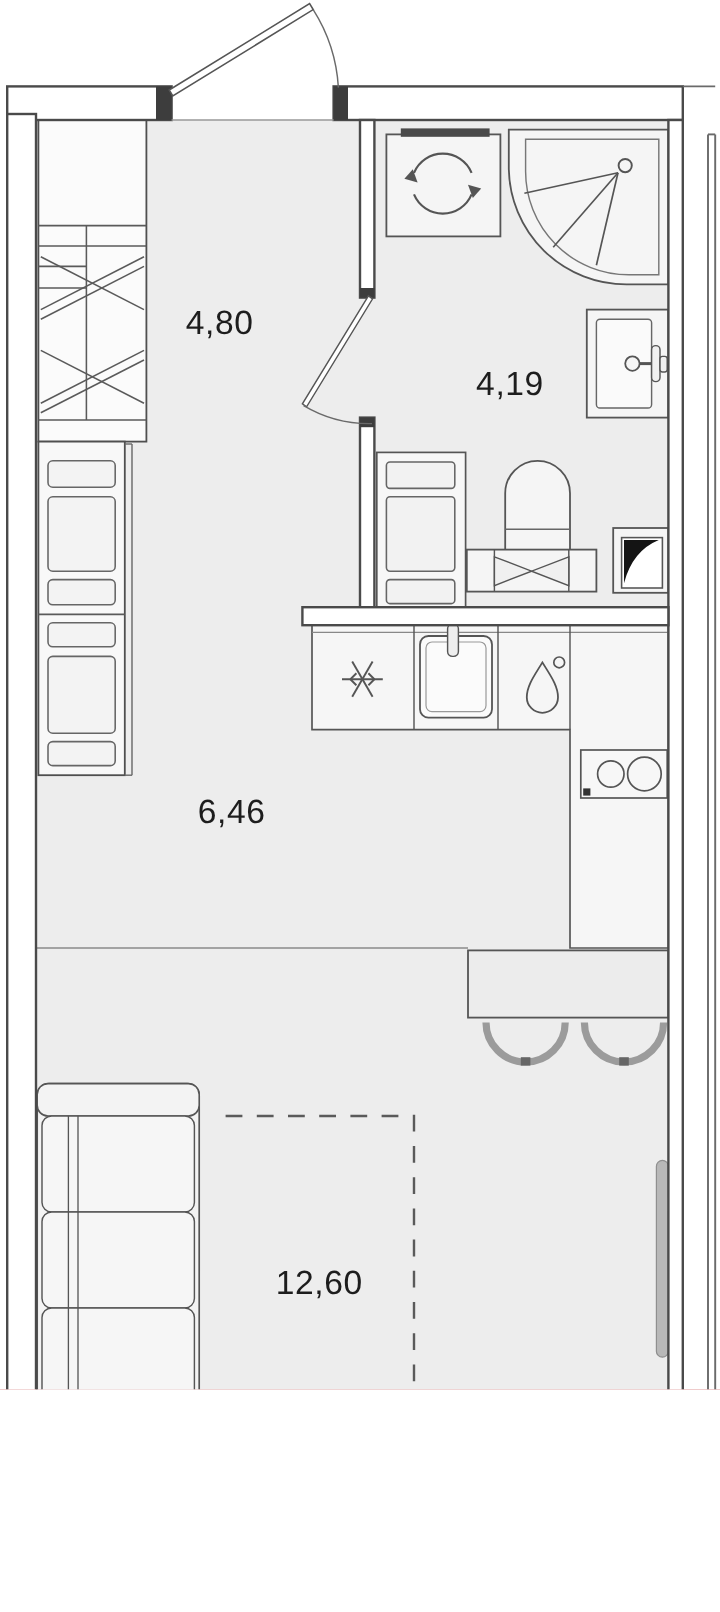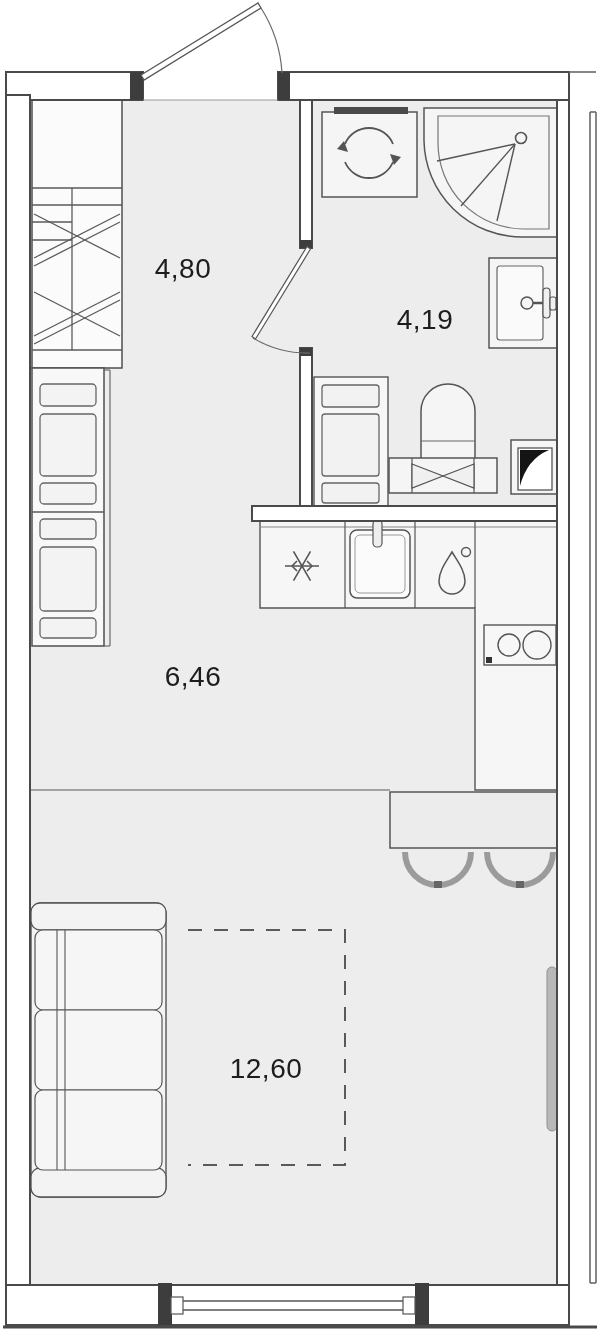--- a/index.html
+++ b/index.html
@@ -1,16 +1,16 @@
 <!DOCTYPE html>
 <html><head>
 <meta charset="utf-8">
 <style>
   html,body{margin:0;padding:0;background:#fff;}
-  #stage{position:relative;width:600px;height:1343px;background:#b91c1c;overflow:hidden;
+  #stage{position:relative;width:600px;height:1158px;background:#b91c1c;overflow:hidden;
          font-family:"Liberation Sans", sans-serif;}
   svg{display:block;}
   text.area-label{font-family:"Liberation Sans", sans-serif;font-size:28px;fill:#1d1d1d;
                   letter-spacing:0.5px;}
 </style>
 </head>
 <body>
 
 <div id="stage">
 <svg width="600" height="1343" viewBox="0 0 600 1343" xmlns="http://www.w3.org/2000/svg">

